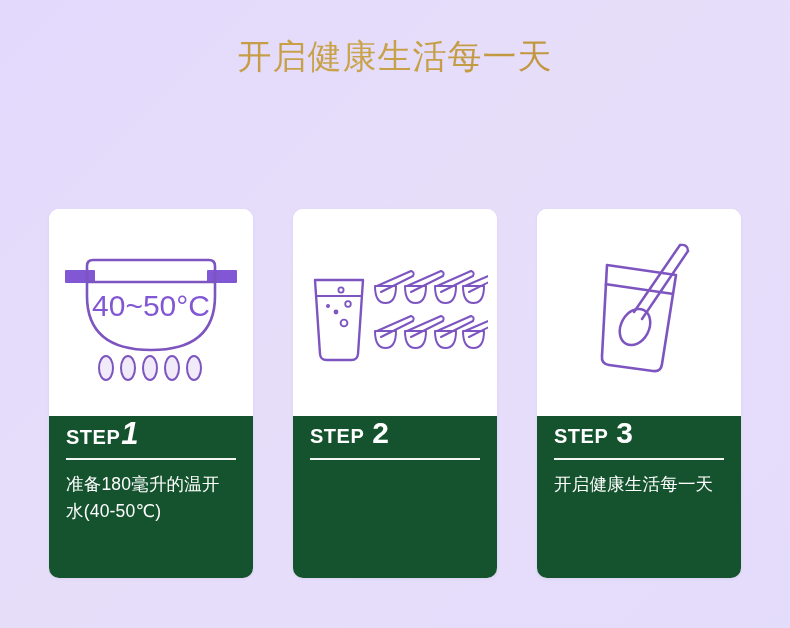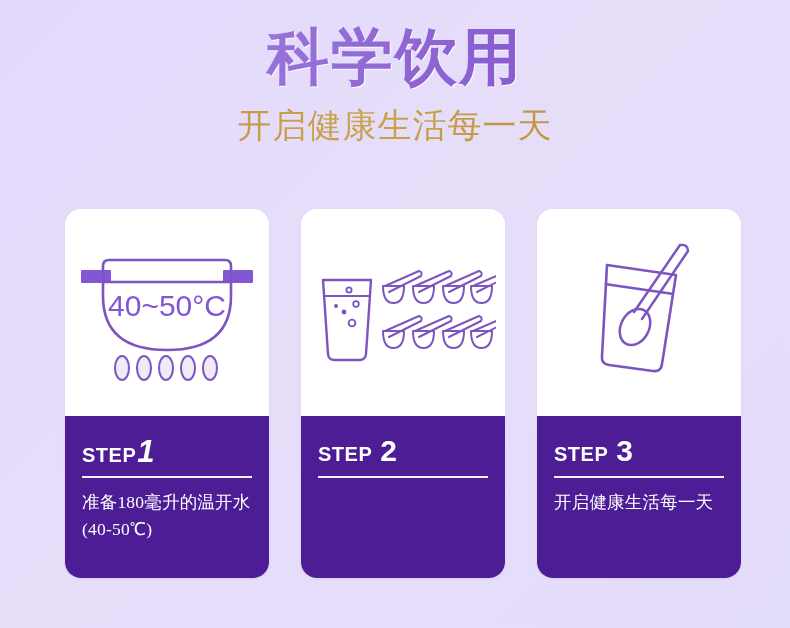--- a/index.html
+++ b/index.html
@@ -57,42 +57,41 @@
     left: 49px;
     width: 692px;
     height: 369px;
     display: flex;
     justify-content: space-between;
   }
 
   .card {
     width: 204px;
     height: 369px;
-    border-radius: 16px;
+    border-radius: 10px;
     overflow: hidden;
     background: #ffffff;
     display: flex;
     flex-direction: column;
     box-shadow: 0 1px 3px rgba(120,90,180,0.10);
-    margin-left: 16px;
   }
 
   .card-illus {
     height: 207px;
     background: #ffffff;
     display: flex;
     align-items: center;
     justify-content: center;
     position: relative;
   }
 
   .card-body {
     flex: 1;
-    background: #4c1d95;
-    padding: 20px 17px 10px 17px;
+    background: #14532d;
+    padding: 2px 17px 10px 17px;
     display: flex;
     flex-direction: column;
   }
 
   .step-line {
     display: flex;
     align-items: baseline;
     color: #ffffff;
     height: 34px;
   }
@@ -126,30 +125,28 @@
     margin-bottom: 11px;
     opacity: 0.95;
   }
 
   .step-desc {
     color: #ffffff;
     font-size: 17.5px;
     line-height: 1.55;
     letter-spacing: 0.2px;
     word-break: break-all;
-    font-family: Liberation Serif, serif;
   }
 
   svg { display: block; }
 </style>
 </head>
 <body>
 
 <div class="header">
-  <div class="main-title">科学饮用</div>
   <div class="sub-title">开启健康生活每一天</div>
 </div>
 
 <div class="cards">
 
   <div class="card">
     <div class="card-illus">
       <svg width="180" height="150" viewBox="0 0 180 150">
 
         <rect x="4" y="32" width="30" height="13" rx="1" fill="#8257d4"></rect>

